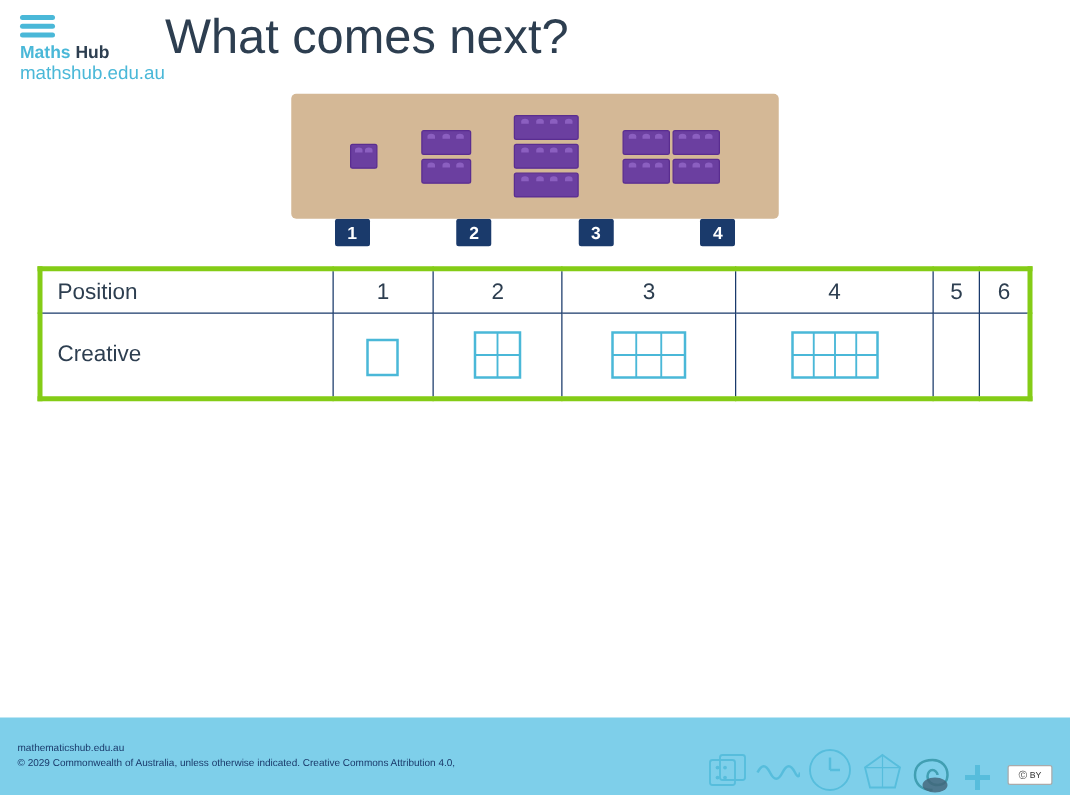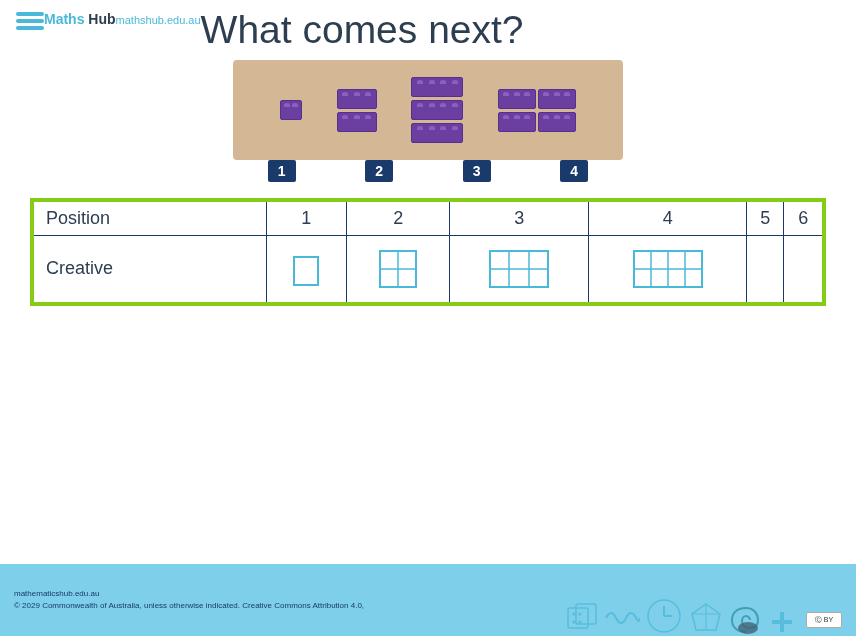--- a/index.html
+++ b/index.html
@@ -13,21 +13,21 @@
     }
 
     
     .header {
       display: flex;
       align-items: flex-start;
       padding: 12px 16px 0 16px;
     }
     .logo-area {
       display: flex;
-      flex-direction: row;
+      flex-direction: column;
       align-items: flex-start;
       min-width: 110px;
     }
     .logo-lines {
       display: flex;
       flex-direction: column;
       gap: 3px;
       margin-bottom: 4px;
     }
     .logo-line {
@@ -39,21 +39,21 @@
     .logo-line:nth-child(2) { width: 28px; }
     .logo-line:nth-child(3) { width: 28px; }
     .logo-text {
       font-size: 14px;
       font-weight: bold;
       color: #2d3e50;
       line-height: 1;
     }
     .logo-text span { color: #4ab8d8; }
     .logo-url {
-      font-size: 11px;
+      font-size: 15px;
       color: #4ab8d8;
       margin-top: 2px;
     }
 
     .page-title {
       flex: 1;
       text-align: left;
       font-size: 39px;
       font-weight: normal;
       color: #2d3e50;
@@ -132,21 +132,21 @@
       display: block;
       margin: auto;
     }
 
     
     .footer {
       position: absolute;
       bottom: 0;
       left: 0;
       right: 0;
-      height: 72px;
+      height: 62px;
       background: #7ecfea;
       display: flex;
       align-items: center;
       padding: 0 14px;
     }
     .footer-text {
       font-size: 8px;
       color: #1a3a6b;
       line-height: 1.5;
       flex: 1;

